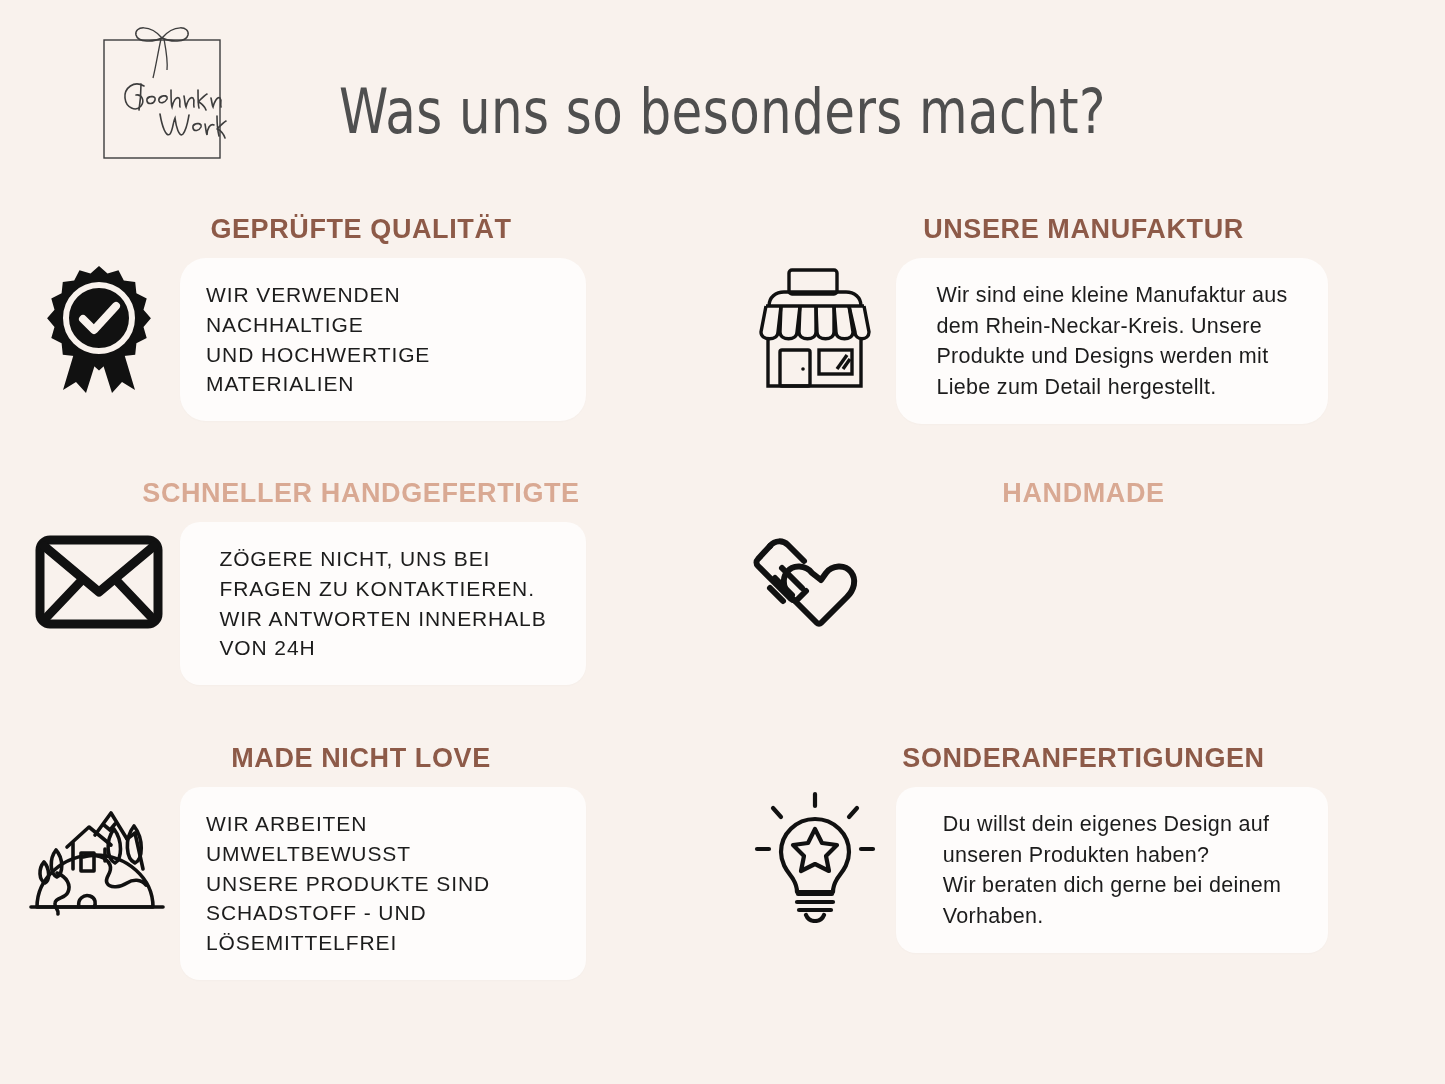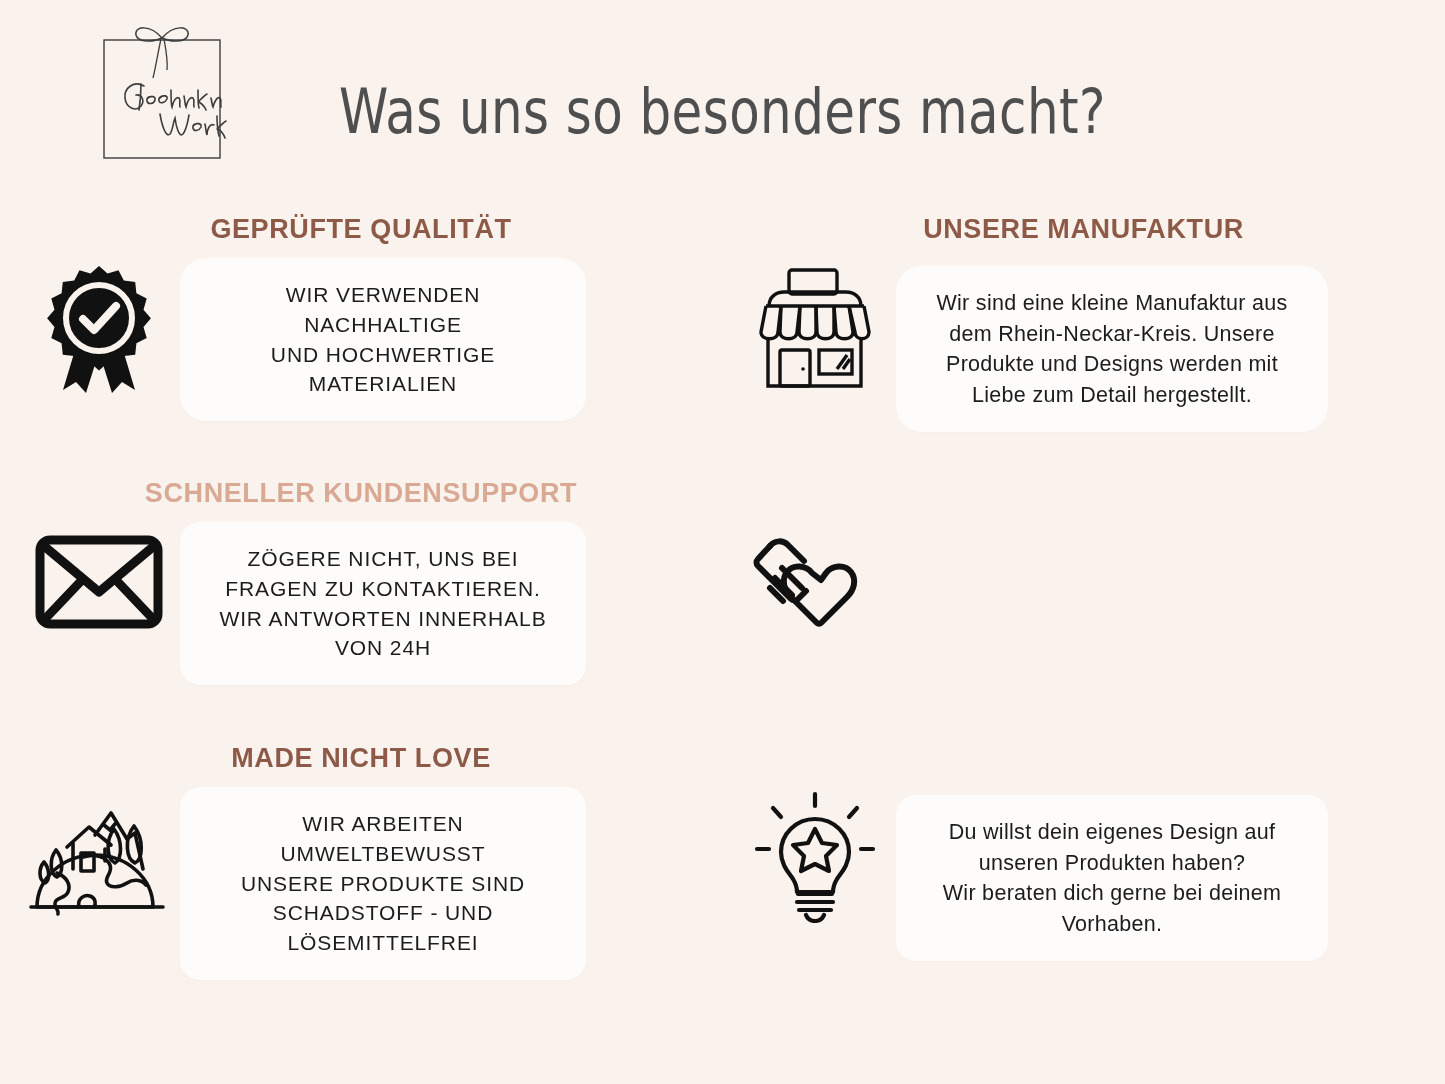--- a/index.html
+++ b/index.html
@@ -88,21 +88,21 @@
     align-items: center;
     justify-content: center;
     padding-top: 4px;
   }
   .icon-box svg { display: block; }
 
   .card {
     background: #fefcfb;
     border-radius: 26px;
     padding: 22px 26px;
-    text-align: center;
+    text-align: left;
     box-sizing: border-box;
     display: flex;
     align-items: center;
     justify-content: center;
     box-shadow: 0 1px 2px rgba(0,0,0,0.02);
   }
   .card p {
     margin: 0;
     color: #1c1c1c;
     font-size: 21.5px;
@@ -113,21 +113,21 @@
   }
   .card p.upper {
     letter-spacing: 0.9px;
     font-size: 21px;
   }
 
   
   .col-left .feature-body { padding-left: 18px; }
   .col-left .card { width: 406px; min-height: 118px; }
   .col-right .feature-body { padding-left: 12px; }
-  .col-right .card { width: 432px; min-height: 118px; margin-top: 8px; }
+  .col-right .card { width: 432px; min-height: 118px; }
 
   .card.h2 { min-height: 142px; }
   .card.h4 { min-height: 140px; border-radius: 20px; }
 </style>
 </head>
 <body>
 
 <div class="logo">
   <svg width="134" height="140" viewBox="0 0 134 140" fill="none" xmlns="http://www.w3.org/2000/svg">
     <rect x="6" y="18" width="116" height="118" stroke="#3d3d3d" stroke-width="1.4" fill="none"></rect>
@@ -205,40 +205,41 @@
       <div class="card h2">
         <p>Wir sind eine kleine Manufaktur aus
 dem Rhein-Neckar-Kreis. Unsere
 Produkte und Designs werden mit
 Liebe zum Detail hergestellt.</p>
       </div>
     </div>
   </div>
 
   <div class="feature col-left">
-    <div class="feature-heading tan">SCHNELLER KUNDENSUPPORT</div>
+    <div class="feature-heading tan">SCHNELLER HANDGEFERTIGTE</div>
     <div class="feature-body">
       <div class="icon-box">
         <svg width="134" height="110" viewBox="0 0 134 110" fill="none" stroke="#111111" stroke-width="9">
           <rect x="8" y="14" width="118" height="84" rx="10"></rect>
           <path d="M12 20 L67 66 L122 20" stroke-linecap="round" stroke-linejoin="round"></path>
           <path d="M12 94 L50 54" stroke-linecap="round"></path>
           <path d="M122 94 L84 54" stroke-linecap="round"></path>
         </svg>
       </div>
       <div class="card h4">
         <p class="upper">ZÖGERE NICHT, UNS BEI
 FRAGEN ZU KONTAKTIEREN.
 WIR ANTWORTEN INNERHALB
 VON 24H</p>
       </div>
     </div>
   </div>
 
   <div class="feature col-right">
+    <div class="feature-heading tan">HANDMADE</div>
     <div class="feature-body">
       <div class="icon-box">
         <svg width="130" height="118" viewBox="0 0 130 118" fill="none" stroke="#111111" stroke-width="6" stroke-linecap="round" stroke-linejoin="round">
           <path d="M62 47 c-6-8-19-9-25-1 -6 8-3 18 4 25 l26 26 c1 1 3 1 4 0 l26-26 c7-7 10-17 4-25 -6-8-19-7-25 1 l-5 7z"></path>
           <path d="M20 20 l-12 13 c-2 2-2 5 0 7 l33 33 c2 2 5 2 7 0 l8-8"></path>
           <path d="M20 20 c5-6 13-6 18-1 l16 16"></path>
           <path d="M32 42 l20 20"></path>
           <path d="M25 52 l17 17"></path>
           <path d="M20 62 l13 13"></path>
         </svg>
@@ -276,20 +277,21 @@
       <div class="card h4">
         <p class="upper">WIR ARBEITEN UMWELTBEWUSST
 UNSERE PRODUKTE SIND
 SCHADSTOFF - UND
 LÖSEMITTELFREI</p>
       </div>
     </div>
   </div>
 
   <div class="feature col-right">
+    <div class="feature-heading">SONDERANFERTIGUNGEN</div>
     <div class="feature-body">
       <div class="icon-box">
         <svg width="124" height="132" viewBox="0 0 124 132" fill="none" stroke="#111111" stroke-width="4.2" stroke-linecap="round" stroke-linejoin="round">
           <path d="M62 28 c-19 0-34 15-34 33 0 13 8 21 12 27 3 5 4 9 4 13 h36 c0-4 1-8 4-13 4-6 12-14 12-27 0-18-15-33-34-33z"></path>
           <path d="M62 15 V3"></path>
           <path d="M28 26 L20 17"></path>
           <path d="M96 26 L104 17"></path>
           <path d="M16 58 H4"></path>
           <path d="M108 58 H120"></path>
           <path d="M45 103 h34"></path>

